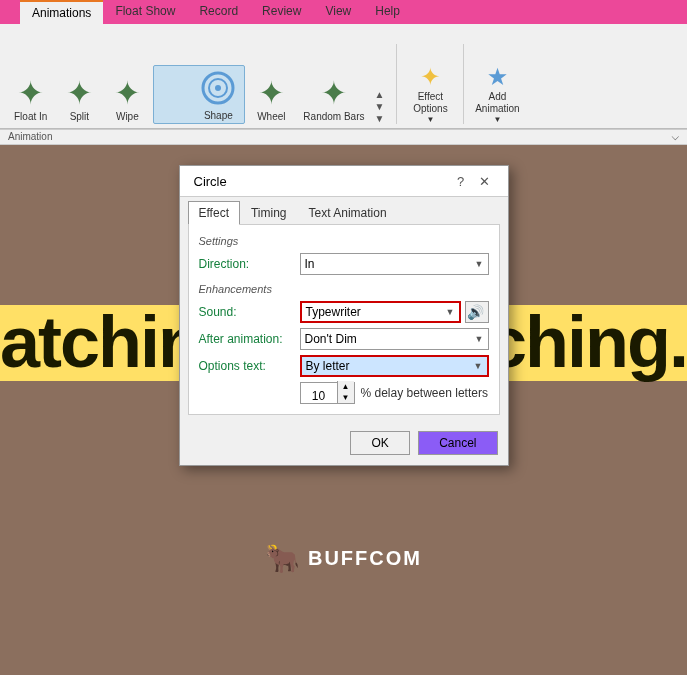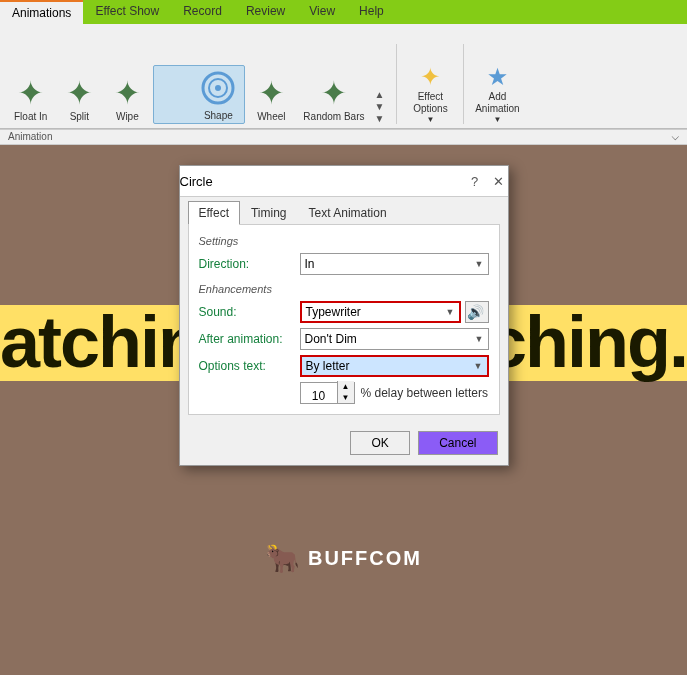--- a/index.html
+++ b/index.html
@@ -1,20 +1,20 @@
 <!DOCTYPE html>
 <html><head>
   <meta charset="utf-8">
   <style>
     * { box-sizing: border-box; margin: 0; padding: 0; }
     body { width: 687px; height: 675px; overflow: hidden; font-family: 'Segoe UI', Arial, sans-serif; font-size: 12px; background: #8B6F5E; }
 
     
     .ribbon { background: #f0f0f0; border-bottom: 1px solid #ccc; }
-    .ribbon-tabs { display: flex; background: #84cc16; }
+    .ribbon-tabs { display: flex; background: #ec4899; padding-left: 20px; }
     .ribbon-tab {
       padding: 4px 12px;
       font-size: 12px;
       cursor: pointer;
       color: #333;
       border: none;
       background: transparent;
     }
     .ribbon-tab.active {
       background: #f0f0f0;
@@ -69,21 +69,21 @@
 
     
     .dialog {
       background: #f0f0f0;
       border: 1px solid #999;
       box-shadow: 4px 4px 12px rgba(0,0,0,0.4);
       width: 330px;
     }
     .dialog-titlebar {
       background: #fff;
-      padding: 6px 0;
+      padding: 6px 14px;
       display: flex;
       align-items: center;
       justify-content: space-between;
       border-bottom: 1px solid #ccc;
     }
     .dialog-title { font-size: 13px; font-weight: 400; }
     .dialog-controls { display: flex; gap: 6px; align-items: center; }
     .dialog-ctrl-btn {
       width: 18px; height: 18px;
       display: flex; align-items: center; justify-content: center;
@@ -243,21 +243,21 @@
 
     
     .star { display: inline-block; }
   </style>
 </head>
 <body>
 
 <div class="ribbon">
   <div class="ribbon-tabs">
     <div class="ribbon-tab active">Animations</div>
-    <div class="ribbon-tab">Effect Show</div>
+    <div class="ribbon-tab">Float Show</div>
     <div class="ribbon-tab">Record</div>
     <div class="ribbon-tab">Review</div>
     <div class="ribbon-tab">View</div>
     <div class="ribbon-tab">Help</div>
   </div>
   <div class="ribbon-content">
 
     <div class="ribbon-btn">
       <span class="btn-icon star" style="color:#4a7c4a;font-size:32px;">✦</span>
       <span class="btn-label">Float In</span>

